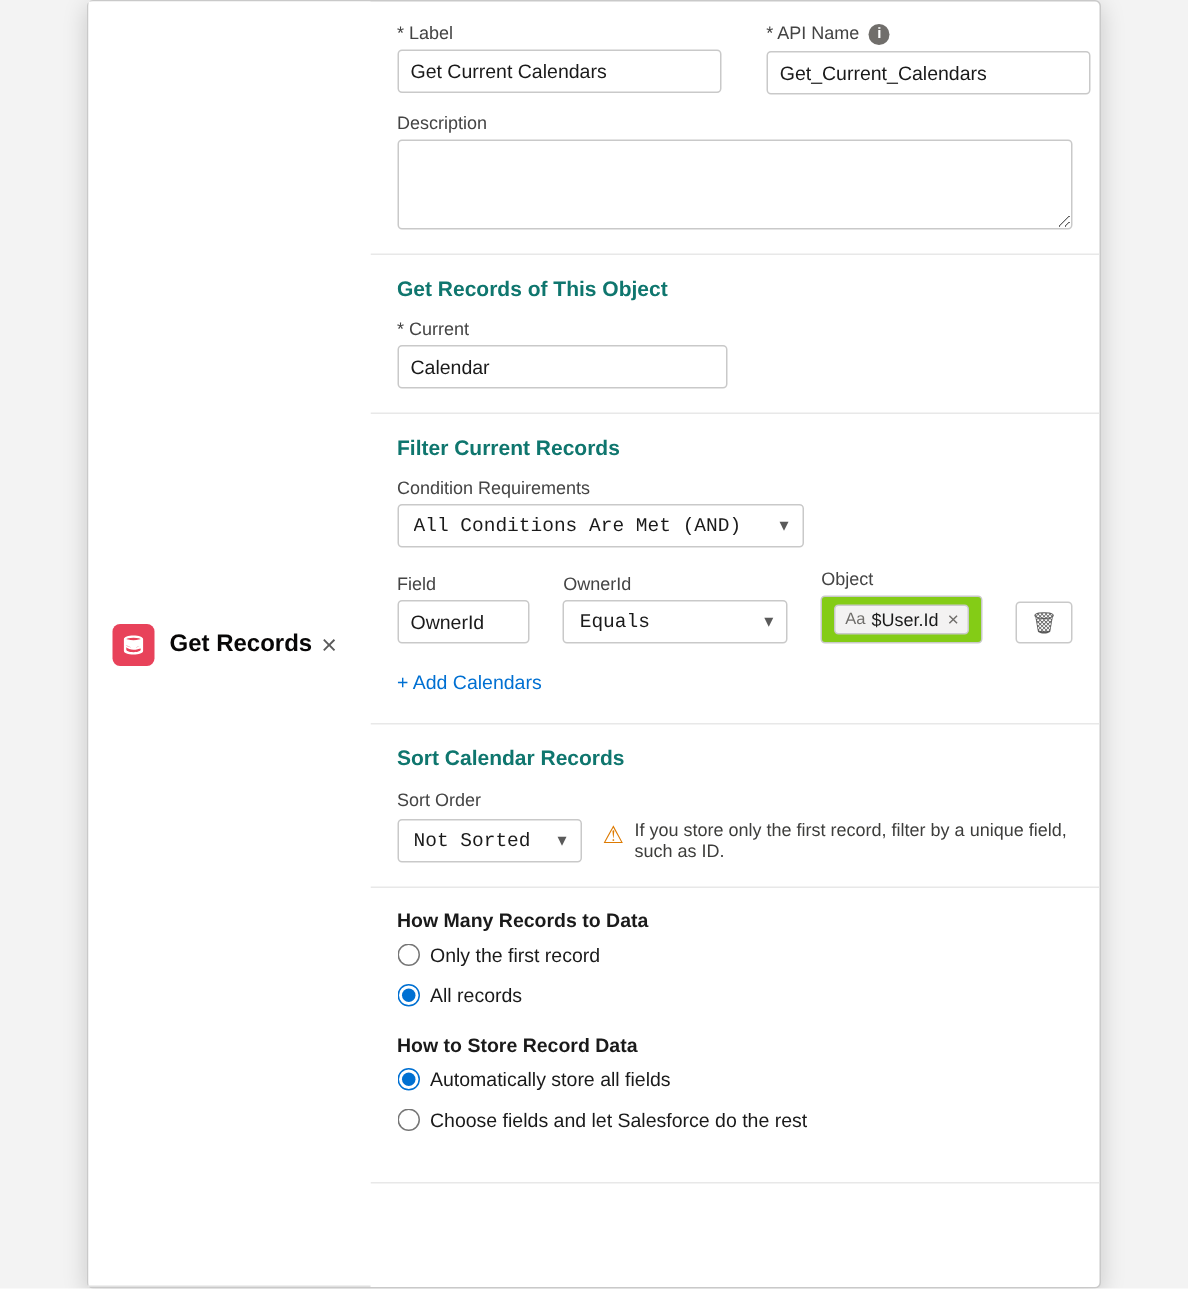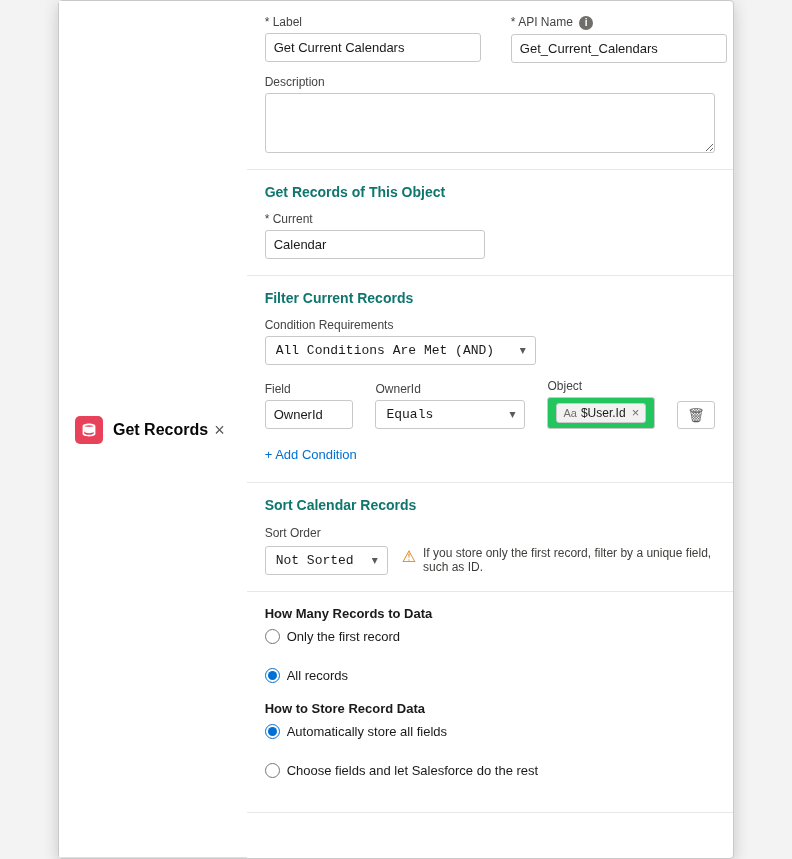--- a/index.html
+++ b/index.html
@@ -193,21 +193,21 @@
       position: relative;
     }
     .value-input-box {
       border: 1px solid #c9c9c9;
       border-radius: 3px;
       padding: 5px 8px;
       display: flex;
       align-items: center;
       gap: 5px;
       min-height: 32px;
-      background: #22c55e;
+      background: #84cc16;
     }
     .value-pill {
       display: inline-flex;
       align-items: center;
       background: #f3f2f2;
       border: 1px solid #c9c9c9;
       border-radius: 3px;
       padding: 2px 6px;
       font-size: 12px;
       color: #1a1a1a;
@@ -267,21 +267,21 @@
     .warning-icon {
       color: #dd7a01;
       font-size: 16px;
       flex-shrink: 0;
       margin-top: 1px;
     }
     .records-section { }
     .radio-group {
       display: flex;
       flex-direction: column;
-      gap: 20px;
+      gap: 8px;
       margin-bottom: 14px;
     }
     .radio-item {
       display: flex;
       align-items: center;
       gap: 7px;
       font-size: 13px;
       color: #1a1a1a;
     }
     .radio-item input[type="radio"] {
@@ -380,21 +380,21 @@
               <span class="value-pill-close">×</span>
             </span>
           </div>
         </div>
         <button class="delete-btn">
           <span>🗑</span>
         </button>
       </div>
 
       <button class="add-condition-btn">
-        <span>+ Add Condition</span>
+        <span>+ Add Calendars</span>
       </button>
     </div>
 
     <div class="section sort-section">
       <div class="section-title">Sort Calendar Records</div>
       <label>Sort Order</label>
       <div class="sort-row">
         <div class="select-wrapper">
           <select>
             <option>Not Sorted</option>

